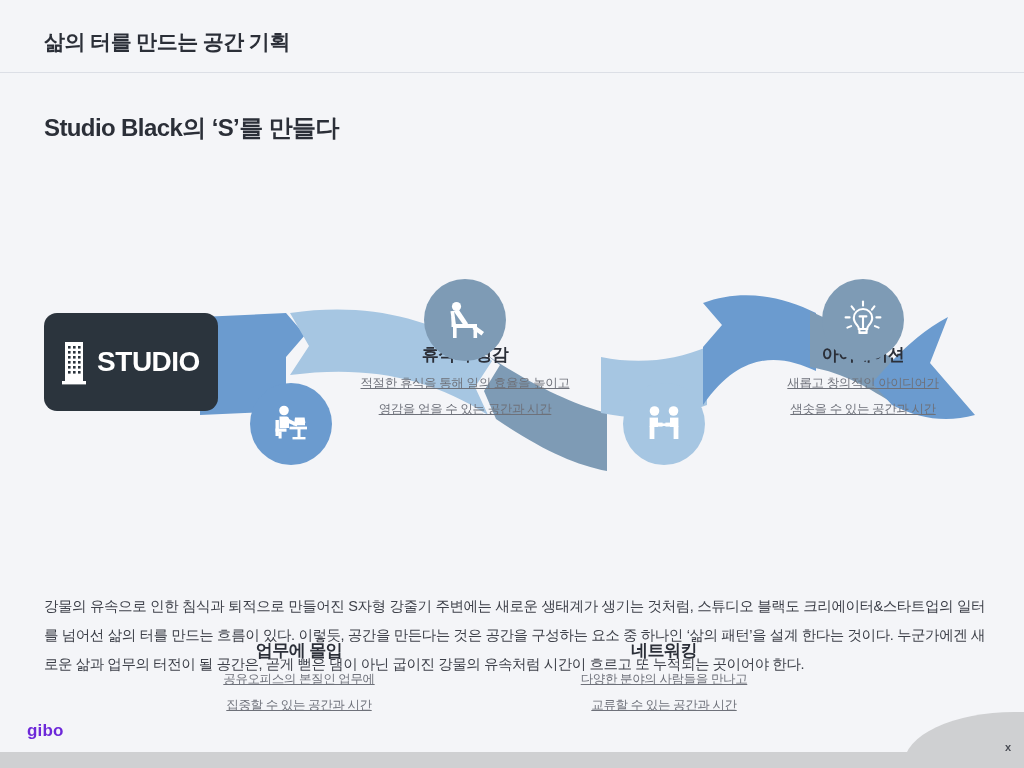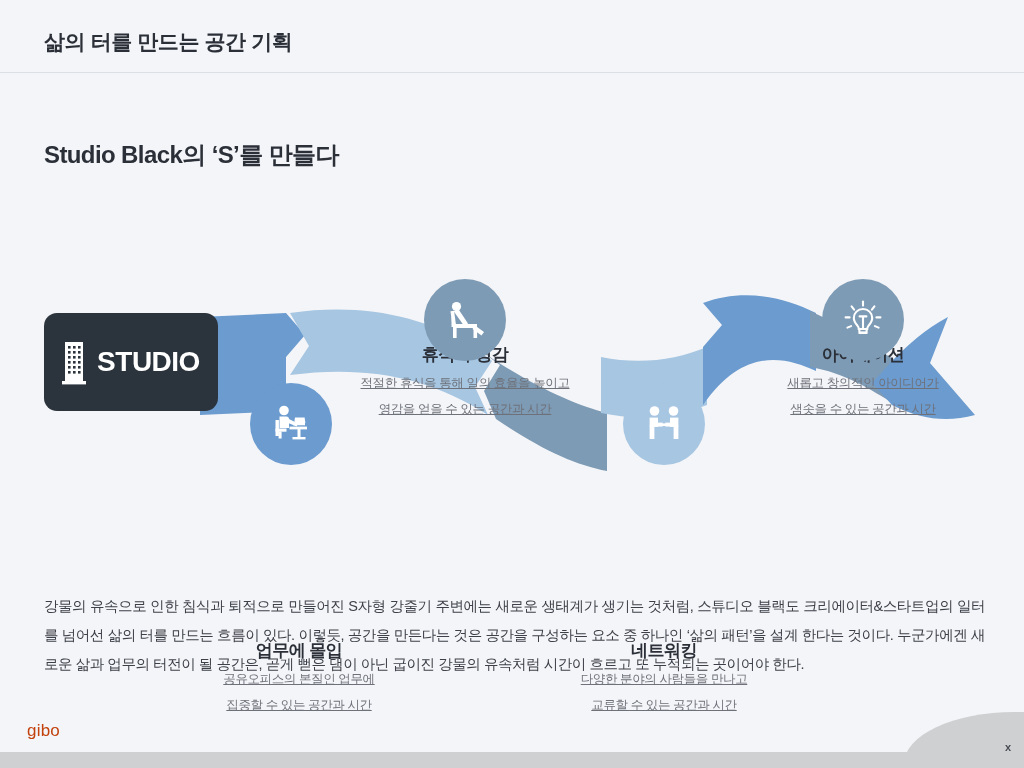--- a/index.html
+++ b/index.html
@@ -23,20 +23,21 @@
   }
 
   
   .header {
     position: absolute;
     left: 0; top: 0;
     width: 1024px;
     height: 73px;
     border-bottom: 1px solid #dcdfe6;
     box-sizing: border-box;
+    font-family: Liberation Serif, serif;
   }
   .header-title {
     position: absolute;
     left: 44px;
     top: 28px;
     font-size: 21px;
     font-weight: bold;
     letter-spacing: -0.4px;
     color: #2b2f38;
     white-space: nowrap;
@@ -45,21 +46,20 @@
   
   .subtitle {
     position: absolute;
     left: 44px;
     top: 112px;
     font-size: 24px;
     font-weight: bold;
     letter-spacing: -0.6px;
     color: #2b2f38;
     white-space: nowrap;
-    margin-top: 27px;
   }
 
   
   .diagram {
     position: absolute;
     left: 0;
     top: 165px;
     width: 1024px;
     height: 410px;
   }
@@ -149,22 +149,23 @@
     color: #3d4049;
     text-align: justify;
   }
 
   
   .gibo {
     position: absolute;
     left: 27px;
     top: 721px;
     font-size: 17px;
-    color: #c2410c;
+    color: #6d28d9;
     letter-spacing: 0.2px;
+    font-weight: bold;
   }
   .bottom-bar {
     position: absolute;
     left: 0;
     top: 752px;
     width: 1024px;
     height: 16px;
     background: #cfd0d2;
   }
   .corner-curl {

